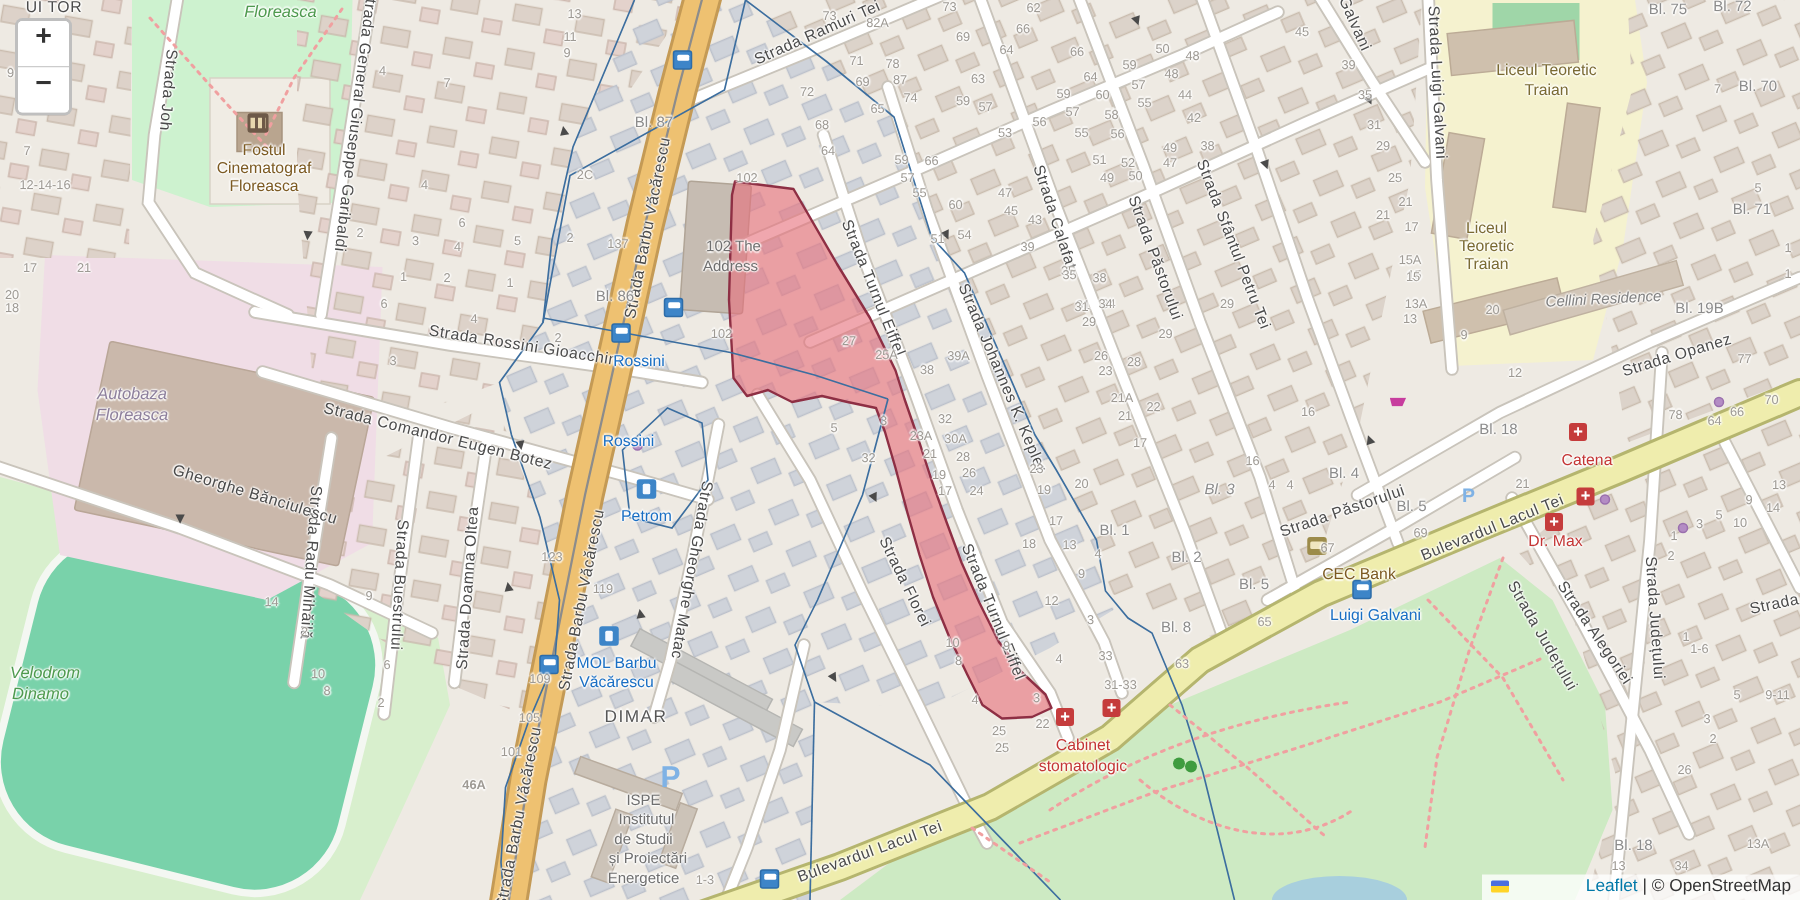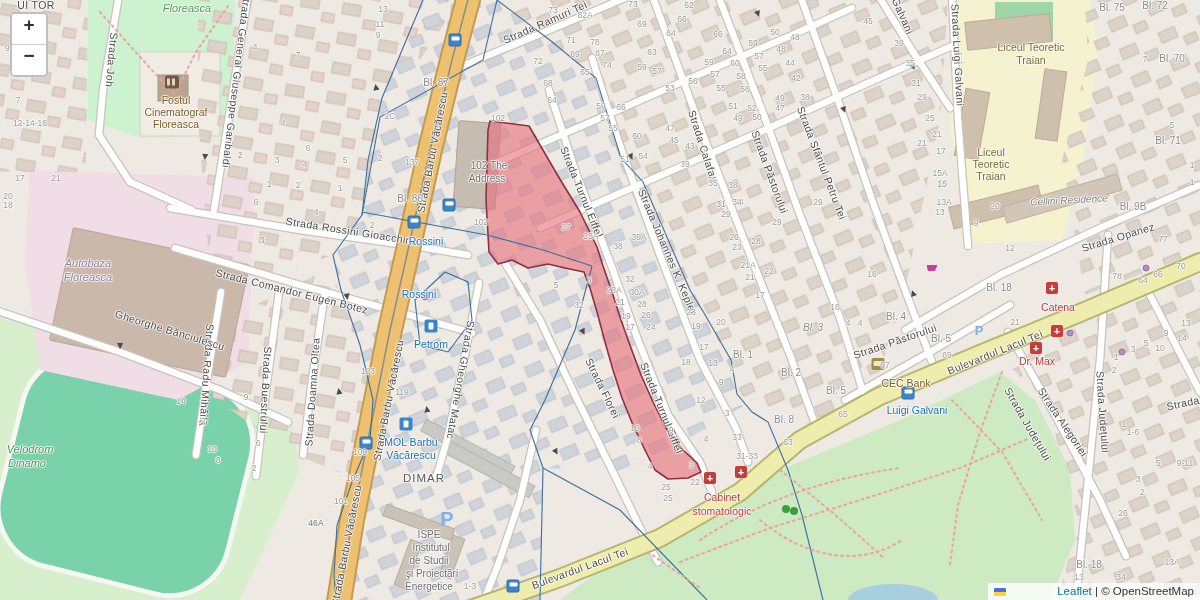--- a/index.html
+++ b/index.html
@@ -293,21 +293,21 @@
       <div class="lbl med" style="left: 722px; top: 497px;">Cabinet</div>
       <div class="lbl med" style="left: 722px; top: 511px;">stomatologic</div>
       <div class="lbl med" style="left: 1058px; top: 307px;">Catena</div>
       <div class="lbl med" style="left: 1037px; top: 361px;">Dr. Max</div>
       <div class="lbl bl" style="left: 436px; top: 82px;">Bl. 87</div>
       <div class="lbl bl" style="left: 410px; top: 198px;">Bl. 86</div>
       <div class="lbl bl" style="left: 1112px; top: 7px;">Bl. 75</div>
       <div class="lbl bl" style="left: 1155px; top: 5px;">Bl. 72</div>
       <div class="lbl bl" style="left: 1172px; top: 58px;">Bl. 70</div>
       <div class="lbl bl" style="left: 1168px; top: 140px;">Bl. 71</div>
-      <div class="lbl bl" style="left: 1133px; top: 206px;">Bl. 9B</div>
+      <div class="lbl bl" style="left: 1133px; top: 206px;">Bl. 19B</div>
       <div class="lbl bl" style="left: 999px; top: 287px;">Bl. 18</div>
       <div class="lbl bl" style="left: 1089px; top: 564px;">Bl. 18</div>
       <div class="lbl bl" style="left: 896px; top: 316px;">Bl. 4</div>
       <div class="lbl bl" style="left: 941px; top: 338px;">Bl. 5</div>
       <div class="lbl bl" style="left: 836px; top: 390px;">Bl. 5</div>
       <div class="lbl bl" style="left: 784px; top: 419px;">Bl. 8</div>
       <div class="lbl bl" style="left: 743px; top: 354px;">Bl. 1</div>
       <div class="lbl bl" style="left: 813px; top: 327px; font-style: italic;">Bl. 3</div>
       <div class="lbl bl" style="left: 791px; top: 372px;">Bl. 2</div>
       <div class="lbl hn" style="left: 20px; top: 178px;">17</div>

